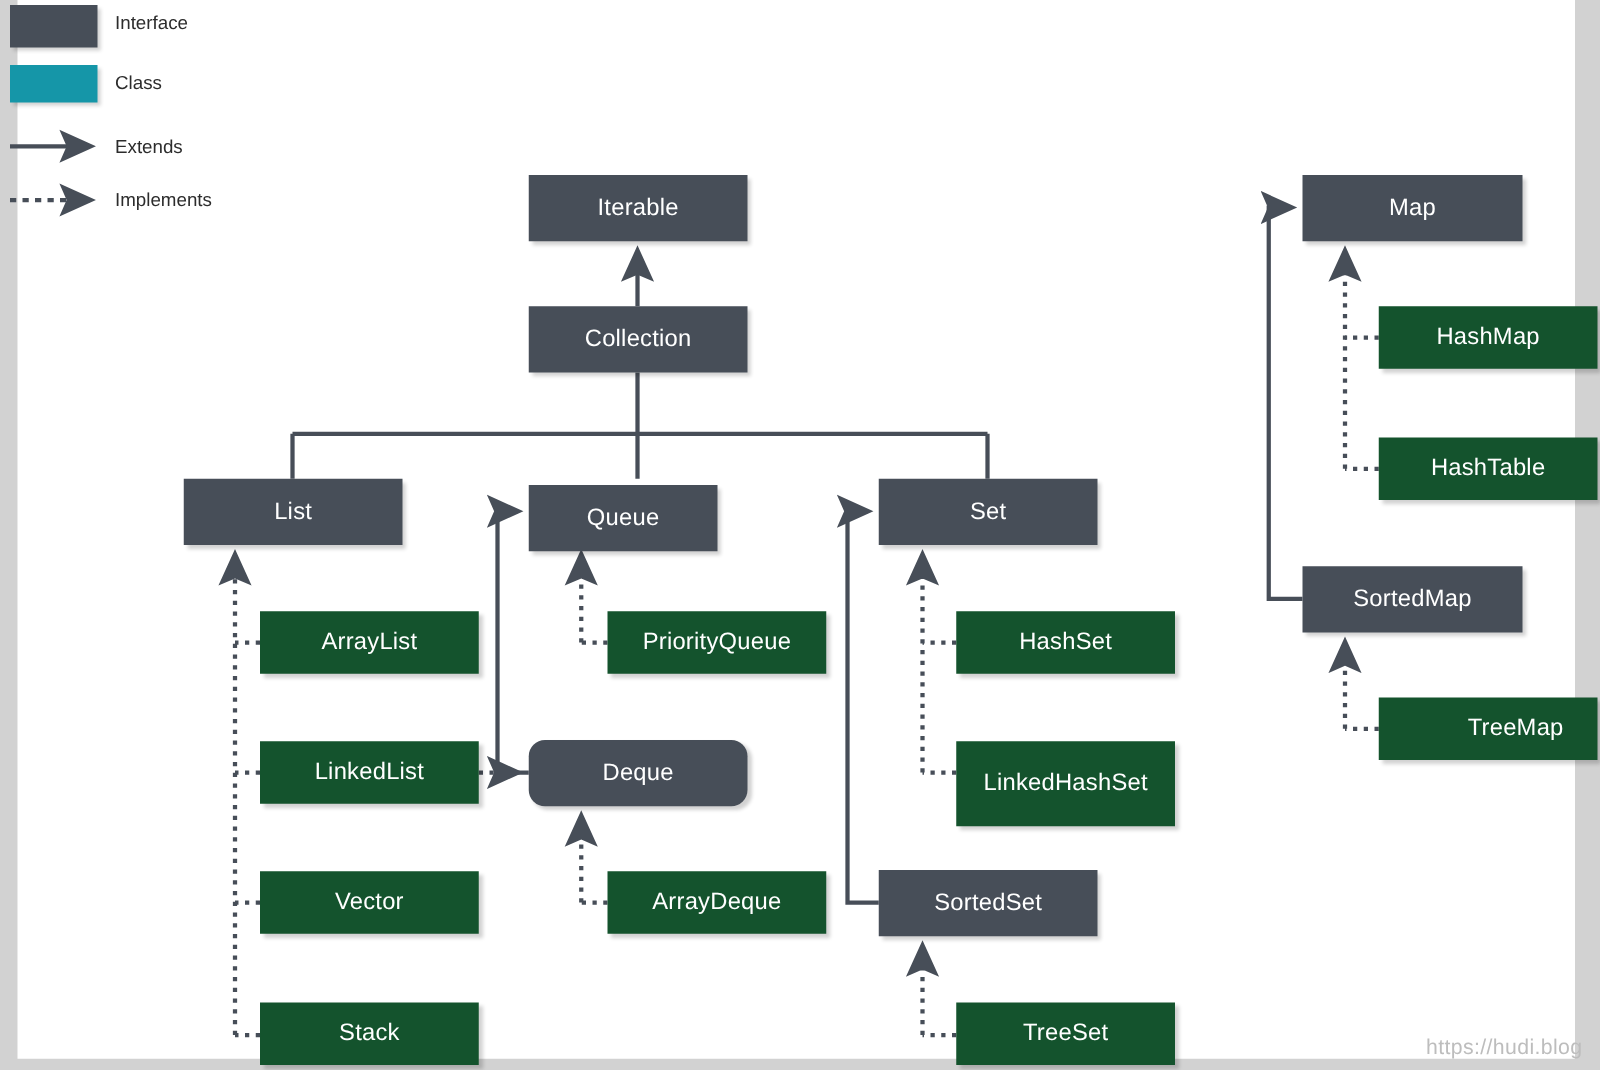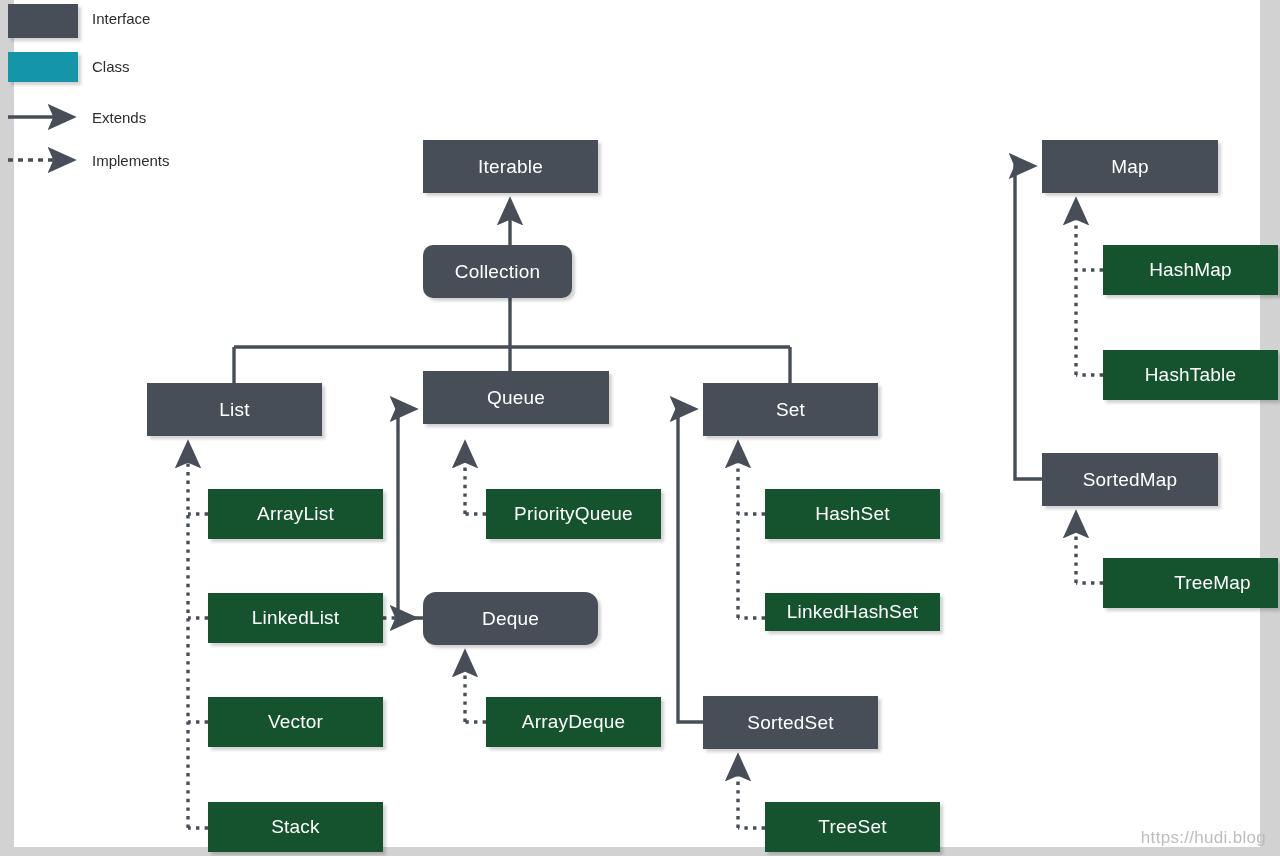--- a/index.html
+++ b/index.html
@@ -151,27 +151,27 @@
     </g>
   </svg>
 
   <div class="legend-label" style="left:92px; top:109px;">Extends</div>
   <div class="legend-label" style="left:92px; top:152px;">Implements</div>
 
   <div id="nodes">
       <div class="node iface" style="left: 423px; top: 140px; width: 175px; height: 53px;">
         <span>Iterable</span>
       </div>
-      <div class="node iface" style="left: 423px; top: 245px; width: 149px; height: 53px; border-radius: 10px;">
+      <div class="node iface" style="left: 423px; top: 245px; width: 175px; height: 53px;">
         <span>Collection</span>
       </div>
       <div class="node iface" style="left: 147px; top: 383px; width: 175px; height: 53px;">
         <span>List</span>
       </div>
-      <div class="node iface" style="left: 423px; top: 371px; width: 186px; height: 53px;">
+      <div class="node iface" style="left: 423px; top: 388px; width: 151px; height: 53px;">
         <span>Queue</span>
       </div>
       <div class="node iface" style="left: 703px; top: 383px; width: 175px; height: 53px;">
         <span>Set</span>
       </div>
       <div class="node iface" style="left: 423px; top: 592px; width: 175px; height: 53px; border-radius: 13px;">
         <span>Deque</span>
       </div>
       <div class="node iface" style="left: 703px; top: 696px; width: 175px; height: 53px;">
         <span>SortedSet</span>
@@ -190,21 +190,21 @@
       </div>
       <div class="node cls" style="left: 486px; top: 489px; width: 175px; height: 50px;">
         <span>PriorityQueue</span>
       </div>
       <div class="node cls" style="left: 486px; top: 697px; width: 175px; height: 50px;">
         <span>ArrayDeque</span>
       </div>
       <div class="node cls" style="left: 765px; top: 489px; width: 175px; height: 50px; text-align: center;">
         <span>HashSet</span>
       </div>
-      <div class="node cls" style="left: 765px; top: 593px; width: 175px; height: 38px;">
+      <div class="node cls" style="left: 765px; top: 593px; width: 175px; height: 68px;">
         <span>LinkedHashSet</span>
       </div>
       <div class="node cls" style="left: 765px; top: 802px; width: 175px; height: 50px;">
         <span>TreeSet</span>
       </div>
       <div class="node iface" style="left: 1042px; top: 140px; width: 176px; height: 53px;">
         <span>Map</span>
       </div>
       <div class="node iface" style="left: 1042px; top: 453px; width: 176px; height: 53px;">
         <span>SortedMap</span>

